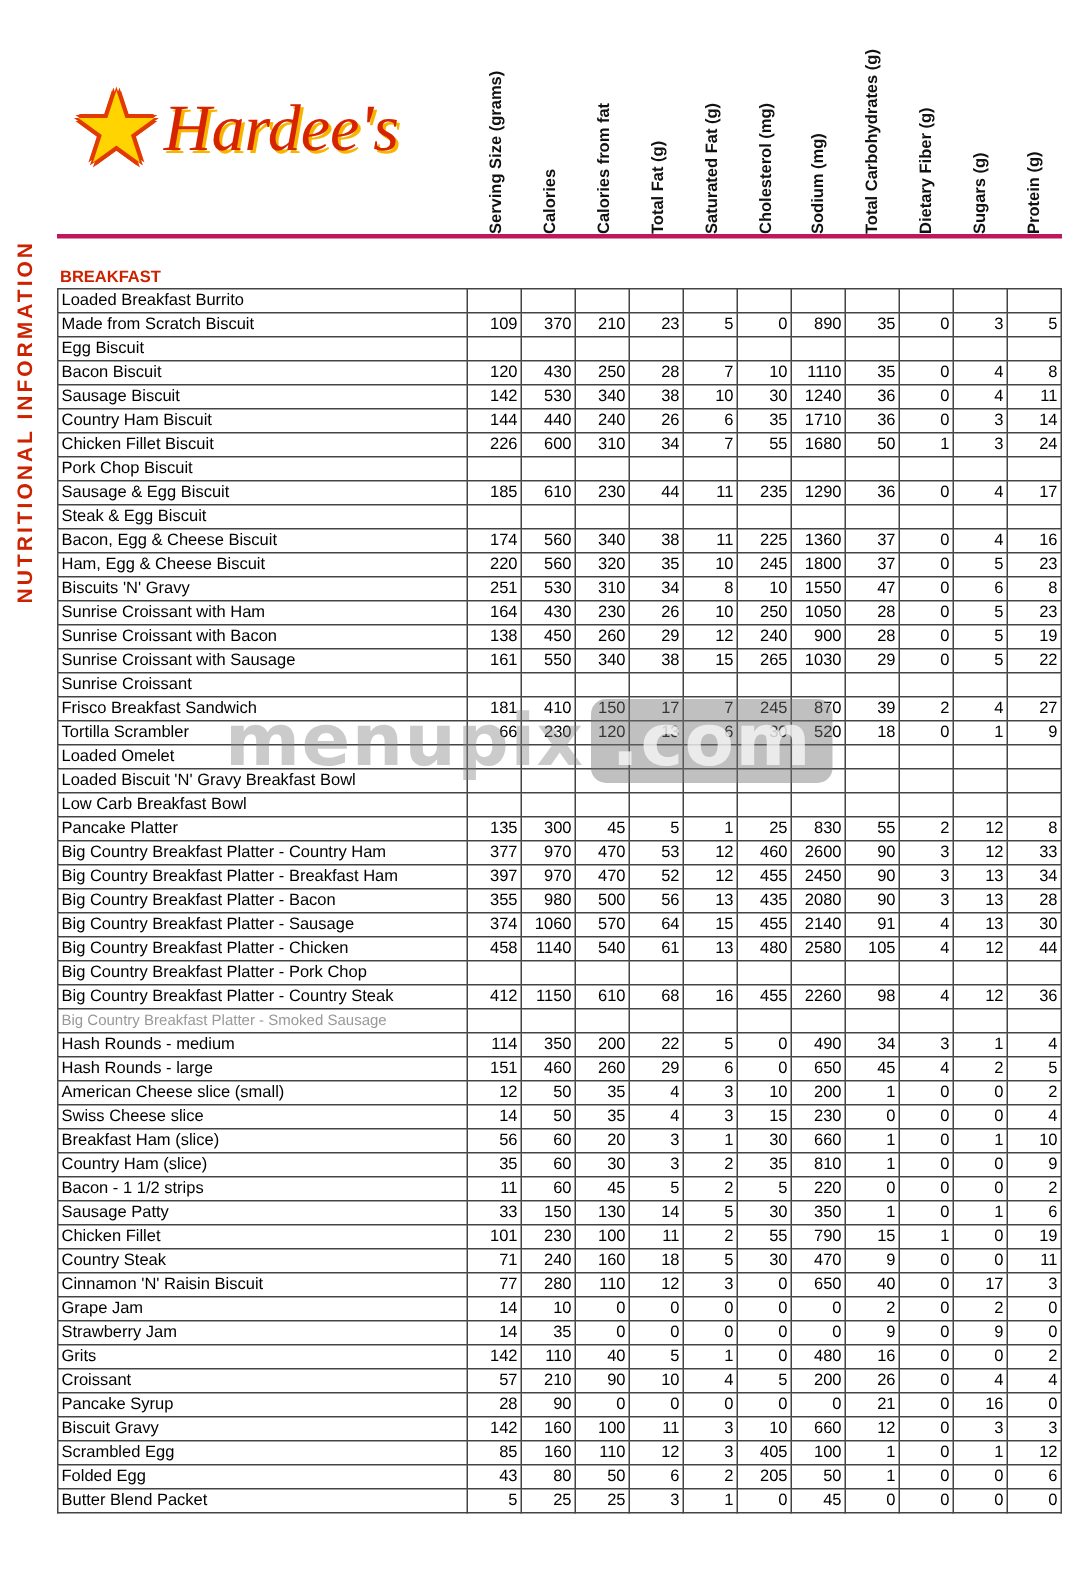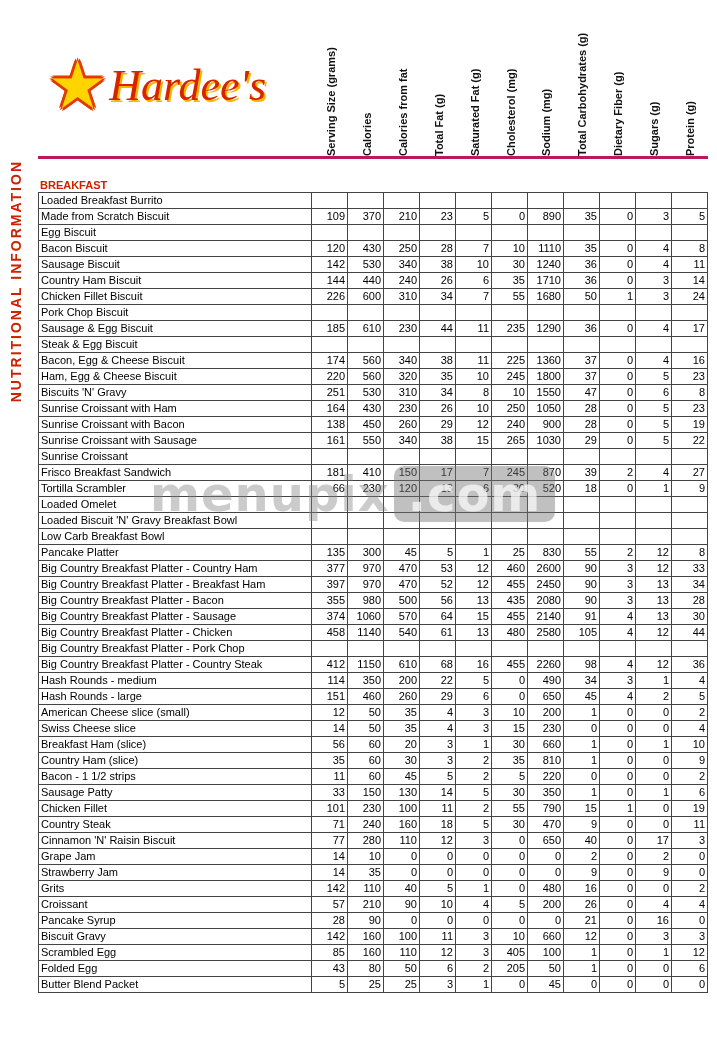--- a/index.html
+++ b/index.html
@@ -560,20 +560,34 @@
             <td class="num">610</td>
             <td class="num">68</td>
             <td class="num">16</td>
             <td class="num">455</td>
             <td class="num">2260</td>
             <td class="num">98</td>
             <td class="num">4</td>
             <td class="num">12</td>
             <td class="num">36</td>
           </tr>
+          <tr class="muted">
+            <td class="item">Big Country Breakfast Platter - Smoked Sausage</td>
+            <td class="num"></td>
+            <td class="num"></td>
+            <td class="num"></td>
+            <td class="num"></td>
+            <td class="num"></td>
+            <td class="num"></td>
+            <td class="num"></td>
+            <td class="num"></td>
+            <td class="num"></td>
+            <td class="num"></td>
+            <td class="num"></td>
+          </tr>
           <tr>
             <td class="item">Hash Rounds - medium</td>
             <td class="num">114</td>
             <td class="num">350</td>
             <td class="num">200</td>
             <td class="num">22</td>
             <td class="num">5</td>
             <td class="num">0</td>
             <td class="num">490</td>
             <td class="num">34</td>

